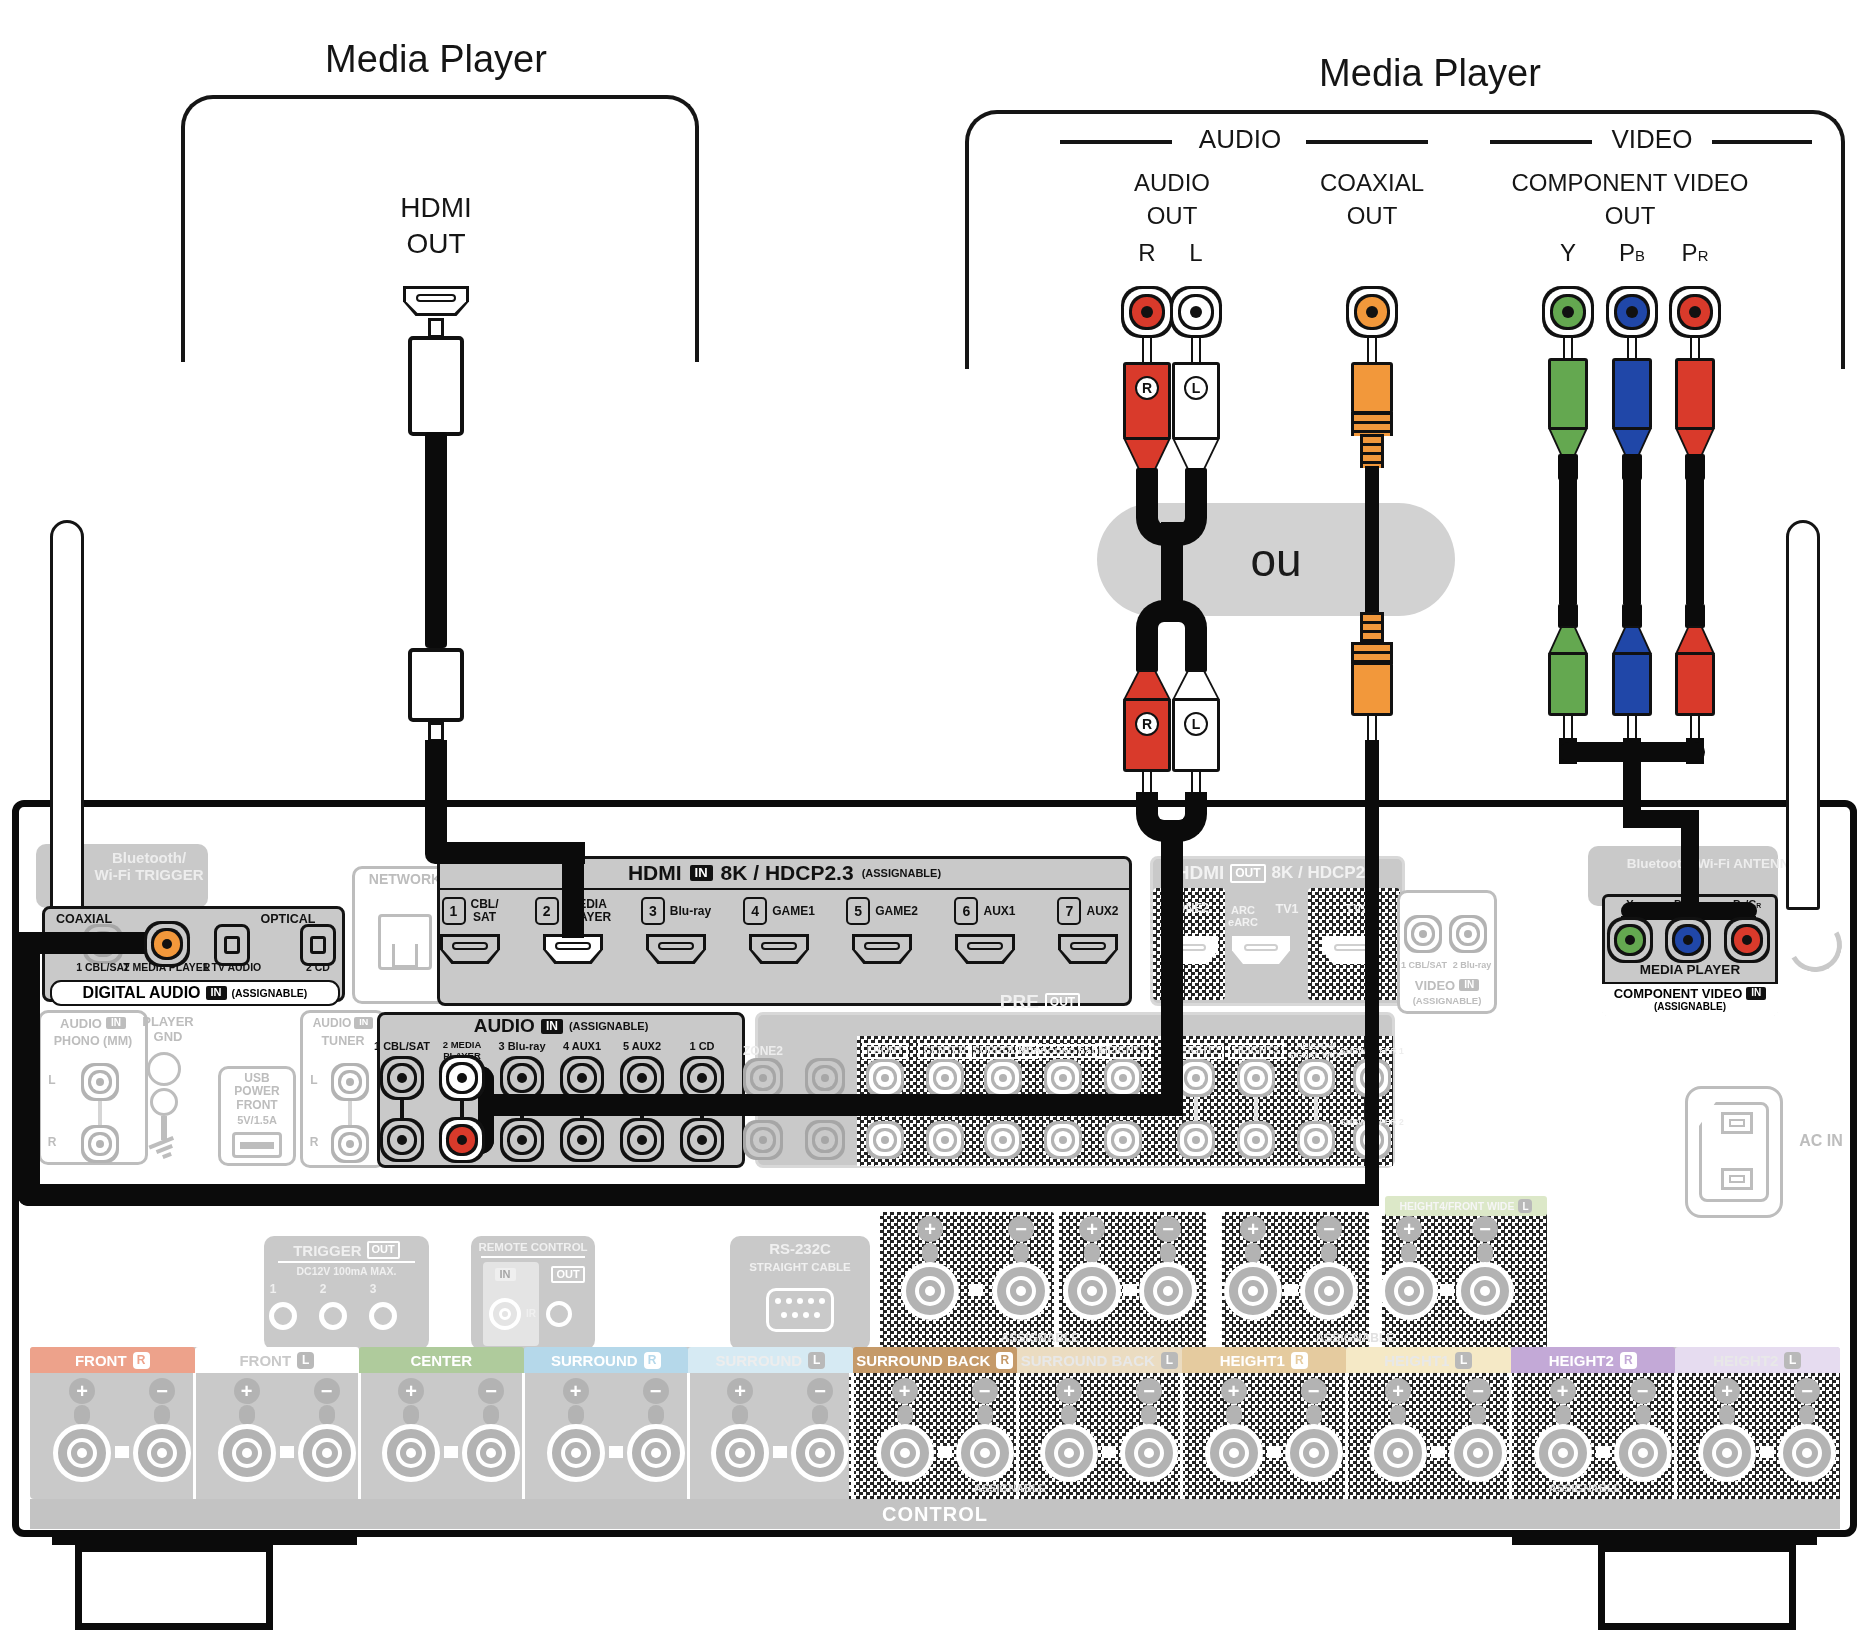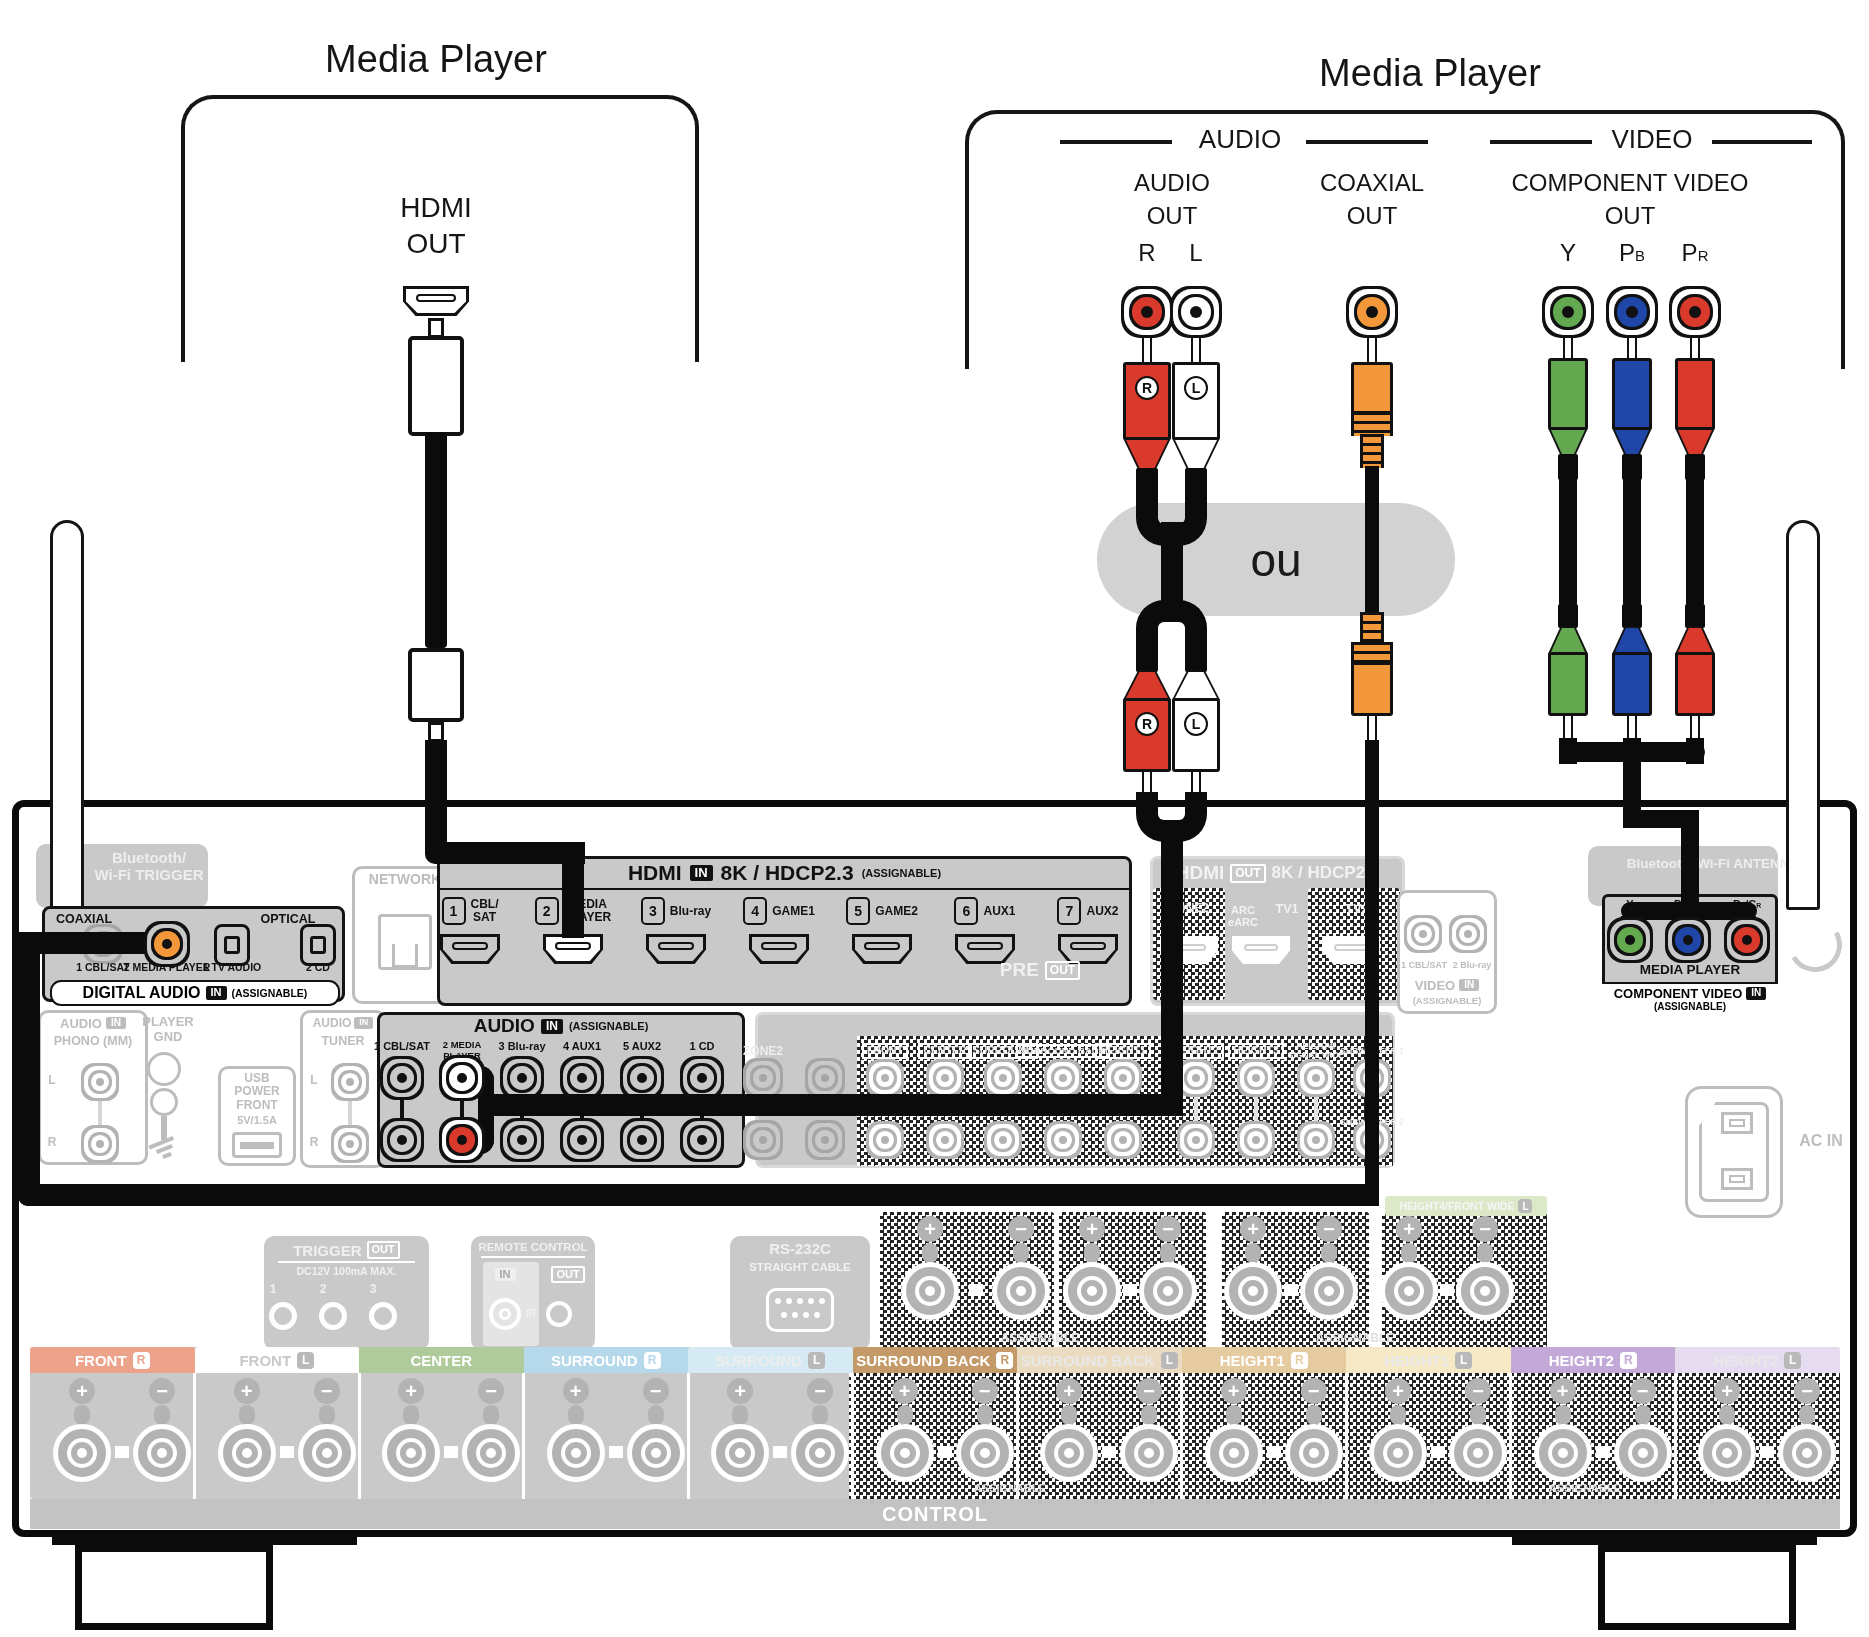--- a/index.html
+++ b/index.html
@@ -282,21 +282,21 @@
     <div class="txt" style="left: 608px; top: 1040px; width: 68px; font-size: 11px; color: rgb(17, 17, 17); line-height: 1.12;">5 AUX2</div>
     <div class="abs" style="left: 640px; top: 1078px; width: 4px; height: 62px; background: rgb(17, 17, 17);"></div>
     <div class="jack" style="left: 637px; top: 1073px; width: 10px; height: 10px; background: rgb(17, 17, 17); box-shadow: rgb(201, 201, 201) 0px 0px 0px 7px, rgb(17, 17, 17) 0px 0px 0px 10px, rgb(201, 201, 201) 0px 0px 0px 14px, rgb(17, 17, 17) 0px 0px 0px 17px;"></div>
     <div class="jack" style="left: 637px; top: 1135px; width: 10px; height: 10px; background: rgb(17, 17, 17); box-shadow: rgb(201, 201, 201) 0px 0px 0px 7px, rgb(17, 17, 17) 0px 0px 0px 10px, rgb(201, 201, 201) 0px 0px 0px 14px, rgb(17, 17, 17) 0px 0px 0px 17px;"></div>
     <div class="txt" style="left: 668px; top: 1040px; width: 68px; font-size: 11px; color: rgb(17, 17, 17); line-height: 1.12;">1 CD</div>
     <div class="abs" style="left: 700px; top: 1078px; width: 4px; height: 62px; background: rgb(17, 17, 17);"></div>
     <div class="jack" style="left: 697px; top: 1073px; width: 10px; height: 10px; background: rgb(17, 17, 17); box-shadow: rgb(201, 201, 201) 0px 0px 0px 7px, rgb(17, 17, 17) 0px 0px 0px 10px, rgb(201, 201, 201) 0px 0px 0px 14px, rgb(17, 17, 17) 0px 0px 0px 17px;"></div>
     <div class="jack" style="left: 697px; top: 1135px; width: 10px; height: 10px; background: rgb(17, 17, 17); box-shadow: rgb(201, 201, 201) 0px 0px 0px 7px, rgb(17, 17, 17) 0px 0px 0px 10px, rgb(201, 201, 201) 0px 0px 0px 14px, rgb(17, 17, 17) 0px 0px 0px 17px;"></div>
     <div class="abs" style="left: 755px; top: 1012px; width: 640px; height: 156px; background: rgb(201, 201, 201); border: 3px solid rgb(216, 216, 216); border-radius: 8px; box-sizing: border-box;"></div>
     <div class="hatch" style="left: 857px; top: 1036px; width: 536px; height: 130px;"></div>
-    <div class="row" style="left: 900px; top: 956px; width: 280px; height: 28px; gap: 6px; color: rgb(240, 240, 240);">
+    <div class="row" style="left: 900px; top: 988px; width: 280px; height: 28px; gap: 6px; color: rgb(240, 240, 240);">
       <span style="font-size:19px">PRE</span>
       <span class="badge ow" style="font-size:12px">OUT</span>
     </div>
     <div class="row" style="left: 708px; top: 1040px; width: 110px; height: 22px;">
       <span style="font-size:12px;color:#ededed;white-space:pre-line;line-height:1.05;text-align:center;">ZONE2</span>
     </div>
     <div class="jack" style="left: 759px; top: 1074px; width: 8px; height: 8px; background: rgb(166, 166, 166); box-shadow: rgb(201, 201, 201) 0px 0px 0px 6px, rgb(166, 166, 166) 0px 0px 0px 9px, rgb(201, 201, 201) 0px 0px 0px 13px, rgb(166, 166, 166) 0px 0px 0px 16px;"></div>
     <div class="jack" style="left: 759px; top: 1136px; width: 8px; height: 8px; background: rgb(166, 166, 166); box-shadow: rgb(201, 201, 201) 0px 0px 0px 6px, rgb(166, 166, 166) 0px 0px 0px 9px, rgb(201, 201, 201) 0px 0px 0px 13px, rgb(166, 166, 166) 0px 0px 0px 16px;"></div>
     <div class="row" style="left: 770px; top: 1096px; width: 110px; height: 22px; text-decoration: underline;">
       <span style="font-size:12px;color:#ededed;white-space:pre-line;line-height:1.05;text-align:center;">ZONE3</span>

